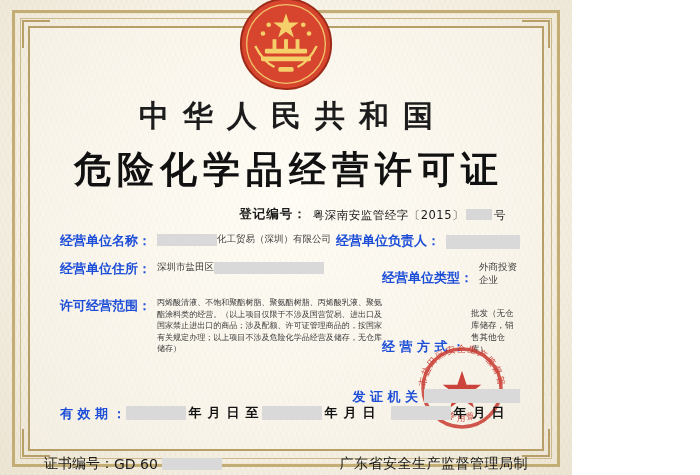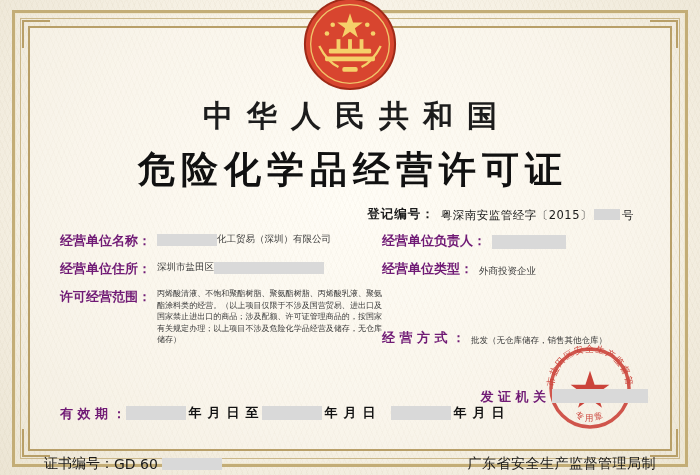--- a/index.html
+++ b/index.html
@@ -2,21 +2,21 @@
 <html lang="zh"><head>
 <meta charset="utf-8">
 <style>
   html, body {
     margin: 0;
     padding: 0;
     background: #ffffff;
   }
   #page {
     position: relative;
-    width: 700px;
+    width: 572px;
     height: 475px;
     overflow: hidden;
     background: #f3efe4;
     font-family: "DejaVu Sans", "Liberation Sans", sans-serif;
   }
 
   
   .paper {
     position: absolute;
     inset: 0;
@@ -129,21 +129,21 @@
   }
   .col {
     display: flex;
     align-items: flex-start;
   }
   .col.left  { width: 322px; }
   .col.right { flex: 1; align-items: flex-end; }
   .lbl {
     font-weight: bold;
     font-size: 13px;
-    color: #701a75;
+    color: #1d4ed8;
     white-space: nowrap;
     line-height: 17px;
     font-family: "DejaVu Sans", "Liberation Sans", sans-serif;
   }
   .lbl.sp1 { letter-spacing: 0px; }
   .val {
     margin-left: 6px;
     font-size: 9.5px;
     line-height: 13px;
     color: #3b3b3b;

